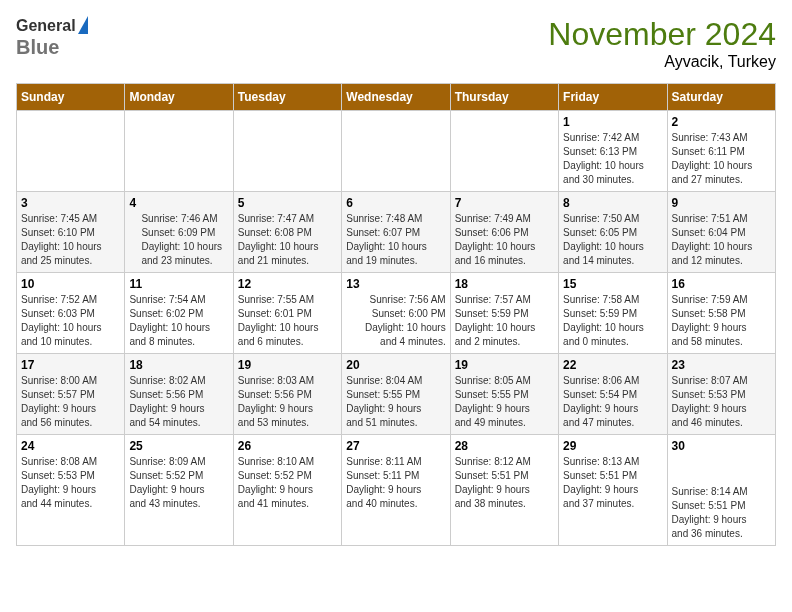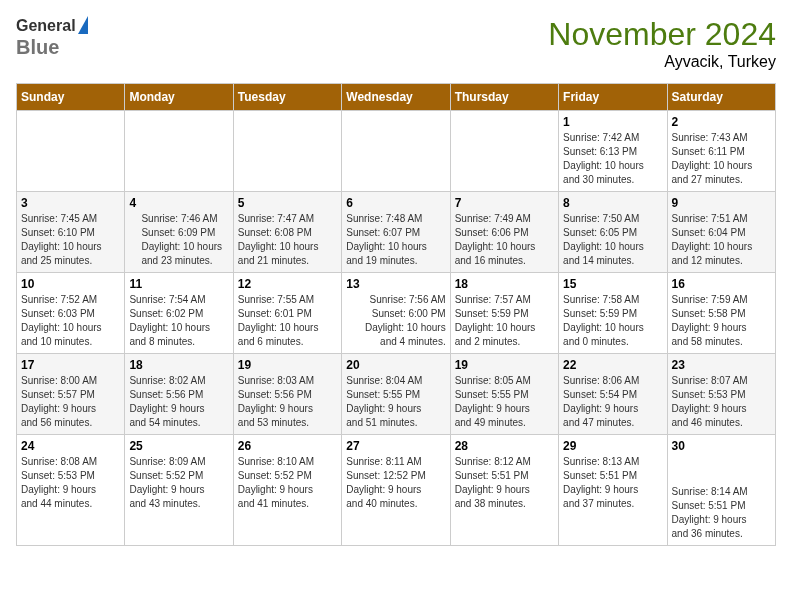--- a/index.html
+++ b/index.html
@@ -316,21 +316,21 @@
         <td>
           <span class="day-number">26</span>
           <div class="day-info" style="white-space: pre-line;">Sunrise: 8:10 AM
 Sunset: 5:52 PM
 Daylight: 9 hours
 and 41 minutes.</div>
         </td>
         <td>
           <span class="day-number">27</span>
           <div class="day-info" style="white-space: pre-line;">Sunrise: 8:11 AM
-Sunset: 12:52 PM
+Sunset: 5:11 PM
 Daylight: 9 hours
 and 40 minutes.</div>
         </td>
         <td>
           <span class="day-number">28</span>
           <div class="day-info" style="white-space: pre-line;">Sunrise: 8:12 AM
 Sunset: 5:51 PM
 Daylight: 9 hours
 and 38 minutes.</div>
         </td>

